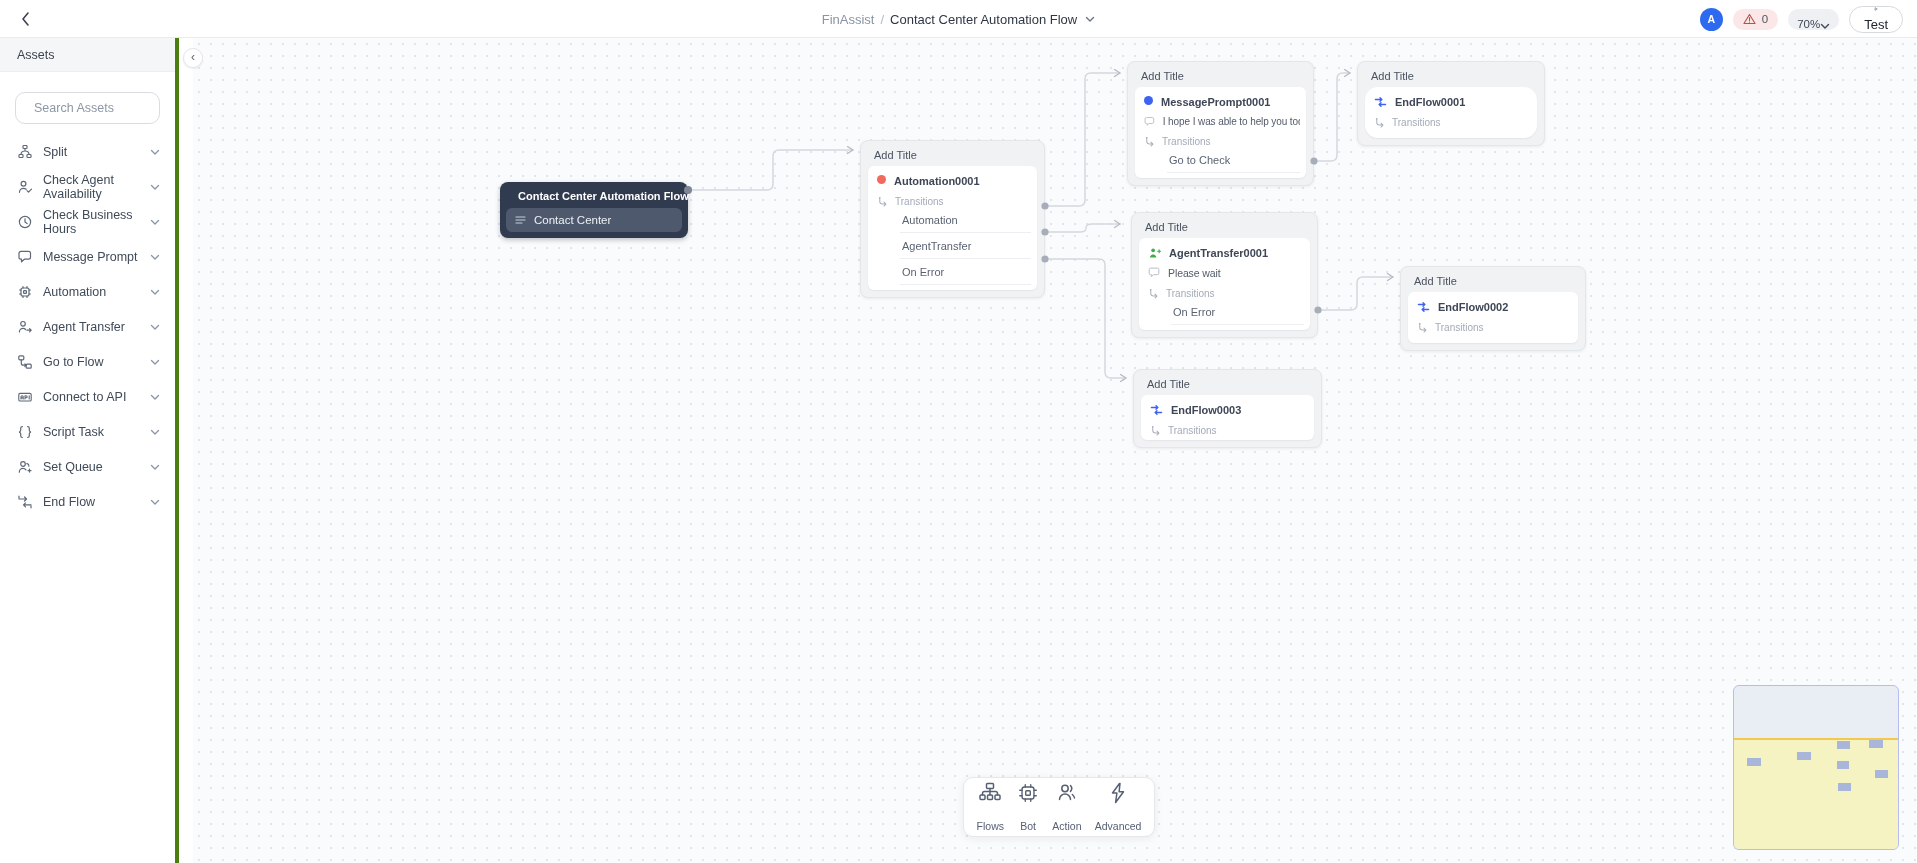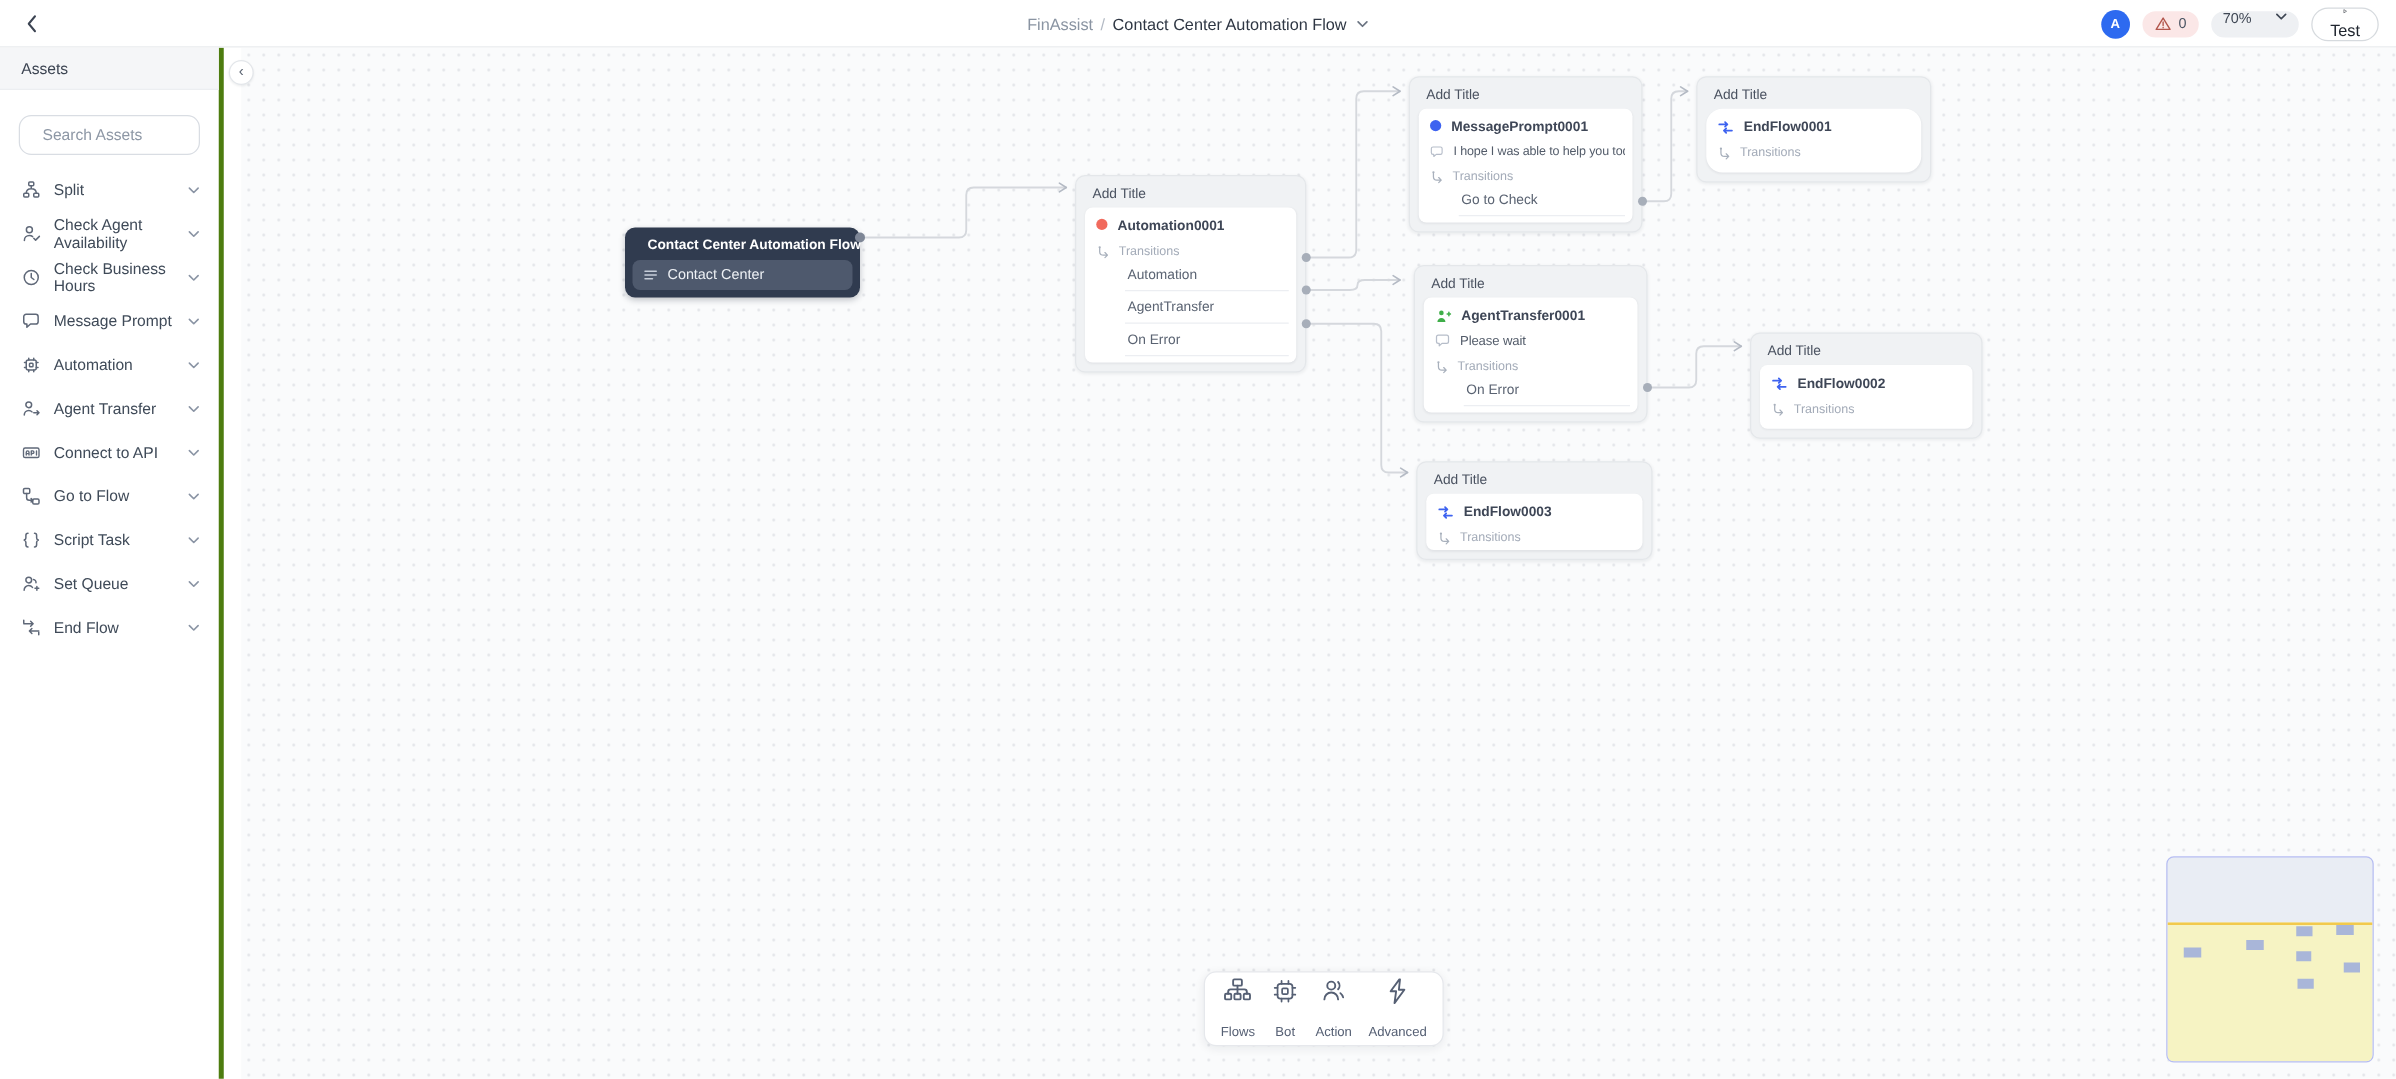--- a/index.html
+++ b/index.html
@@ -9,21 +9,21 @@
   .topbar { position:absolute; left:0; top:0; width:1917px; height:38px; background:#fff; border-bottom:1px solid #e9ebee; z-index:20; display:flex; align-items:center; }
   .back-btn { position:absolute; left:14px; top:7px; width:24px; height:24px; background:none; border:none; cursor:pointer; display:flex; align-items:center; justify-content:center; color:#3c4452; }
   .crumbs { position:absolute; left:0; right:0; top:0; height:38px; display:flex; align-items:center; justify-content:center; gap:6px; font-size:13px; }
   .crumb-app { color:#8a94a2; }
   .crumb-sep { color:#b3bac4; }
   .crumb-page { color:#2f3744; font-weight:500; }
   .crumb-caret { color:#6b7482; margin-left:2px; display:flex; }
   .tb-right { position:absolute; right:14px; top:0; height:38px; display:flex; align-items:center; gap:10px; }
   .avatar { width:23px; height:23px; border-radius:50%; background:#2d6af0; color:#fff; font-size:10.5px; font-weight:700; display:flex; align-items:center; justify-content:center; }
   .warn-pill { height:21px; border-radius:12px; background:#fbe7e7; display:flex; align-items:center; gap:6px; padding:0 10px; font-size:11.5px; color:#4b5563; }
-  .zoom-pill { height:21px; border-radius:12px; background:#eef0f3; display:flex; align-items:flex-start; gap:19px; padding:0 9px; font-size:11.5px; color:#3f4754; cursor:pointer; }
+  .zoom-pill { height:21px; border-radius:12px; background:#eef0f3; display:flex; align-items:flex-end; gap:0; padding:0 9px; font-size:11.5px; color:#3f4754; cursor:pointer; }
   .test-btn { height:27px; border-radius:15px; background:#fff; border:1px solid #d6dade; display:flex; align-items:center; gap:6px; padding:0 14px; font-size:13px; color:#20262f; font-weight:500; cursor:pointer;flex-direction:column; }
 
   
   .sidebar { position:absolute; left:0; top:38px; bottom:0; width:179px; background:#fff; border-right:4px solid #4d7c0f; z-index:15; }
   .sb-head { height:34px; background:#f5f6f8; border-bottom:1px solid #eceef1; display:flex; align-items:center; padding:0 17px; font-size:12.5px; font-weight:500; color:#3c4452; }
   .sb-search { margin:20px 15px 6px; height:32px; border:1px solid #d9dde3; border-radius:10px; display:flex; align-items:center; gap:8px; padding:0 10px; background:#fff; }
   .sb-search input { border:none; outline:none; flex:1; font-size:12.5px; color:#3c4452; background:transparent; font-family:"Liberation Sans",sans-serif; }
   .sb-search input::placeholder { color:#8d97a5; }
   .sb-list { margin-top:10px; }
   .sb-item { height:35px; display:flex; align-items:center; gap:10px; padding:0 15px 0 17px; cursor:pointer; }
@@ -186,37 +186,37 @@
           <path d="M2.4 13c0-2 1.6-3.7 3.6-3.7 1 0 2 .5 2.6 1.2"></path>
           <path d="M10 11.2h4.2m0 0l-1.6-1.6m1.6 1.6l-1.6 1.6"></path>
         </svg>
       <span class="lbl">Agent Transfer</span>
       <svg width="10" height="8" viewBox="0 0 10 8" fill="none" stroke="#8a94a4" stroke-width="1.3" stroke-linecap="round" stroke-linejoin="round">
           <path d="M1.5 2.5L5 6l3.5-3.5"></path>
         </svg>
     </div>
 
     <div class="sb-item">
+      <svg class="si" width="16" height="16" viewBox="0 0 16 16" fill="none" stroke="#5f6878" stroke-width="1.2" stroke-linecap="round" stroke-linejoin="round">
+          <rect x="1.8" y="1.8" width="5" height="4" rx="1"></rect>
+          <rect x="9.2" y="10.2" width="5" height="4" rx="1"></rect>
+          <path d="M4.3 5.8v3.4a2 2 0 0 0 2 2h2.9m0 0L7.9 9.9m1.3 1.3l-1.3 1.3"></path>
+        </svg>
+      <span class="lbl">Go to Flow</span>
+      <svg width="10" height="8" viewBox="0 0 10 8" fill="none" stroke="#8a94a4" stroke-width="1.3" stroke-linecap="round" stroke-linejoin="round">
+          <path d="M1.5 2.5L5 6l3.5-3.5"></path>
+        </svg>
+    </div>
+
+    <div class="sb-item">
       <svg class="si" width="16" height="16" viewBox="0 0 16 16" fill="none" stroke="#5f6878" stroke-width="1.1" stroke-linecap="round" stroke-linejoin="round">
           <rect x="1.8" y="4.4" width="12.4" height="7.6" rx="1.3"></rect>
           <path d="M4 10V7.8a1.1 1.1 0 0 1 2.2 0V10M4 8.9h2.2M8 10V6.7h1.1a1.05 1.05 0 0 1 0 2.1H8M12.2 6.7V10"></path>
         </svg>
       <span class="lbl">Connect to API</span>
-      <svg width="10" height="8" viewBox="0 0 10 8" fill="none" stroke="#8a94a4" stroke-width="1.3" stroke-linecap="round" stroke-linejoin="round">
-          <path d="M1.5 2.5L5 6l3.5-3.5"></path>
-        </svg>
-    </div>
-
-    <div class="sb-item">
-      <svg class="si" width="16" height="16" viewBox="0 0 16 16" fill="none" stroke="#5f6878" stroke-width="1.2" stroke-linecap="round" stroke-linejoin="round">
-          <rect x="1.8" y="1.8" width="5" height="4" rx="1"></rect>
-          <rect x="9.2" y="10.2" width="5" height="4" rx="1"></rect>
-          <path d="M4.3 5.8v3.4a2 2 0 0 0 2 2h2.9m0 0L7.9 9.9m1.3 1.3l-1.3 1.3"></path>
-        </svg>
-      <span class="lbl">Go to Flow</span>
       <svg width="10" height="8" viewBox="0 0 10 8" fill="none" stroke="#8a94a4" stroke-width="1.3" stroke-linecap="round" stroke-linejoin="round">
           <path d="M1.5 2.5L5 6l3.5-3.5"></path>
         </svg>
     </div>
 
     <div class="sb-item">
       <svg class="si" width="16" height="16" viewBox="0 0 16 16" fill="none" stroke="#5f6878" stroke-width="1.2" stroke-linecap="round" stroke-linejoin="round">
           <path d="M5.4 2.6c-1.1 0-1.7.6-1.7 1.7v2c0 .8-.4 1.3-1.2 1.5v.5c.8.2 1.2.7 1.2 1.5v2c0 1.1.6 1.7 1.7 1.7M10.6 2.6c1.1 0 1.7.6 1.7 1.7v2c0 .8.4 1.3 1.2 1.5v.5c-.8.2-1.2.7-1.2 1.5v2c0 1.1-.6 1.7-1.7 1.7"></path>
         </svg>
       <span class="lbl">Script Task</span>

